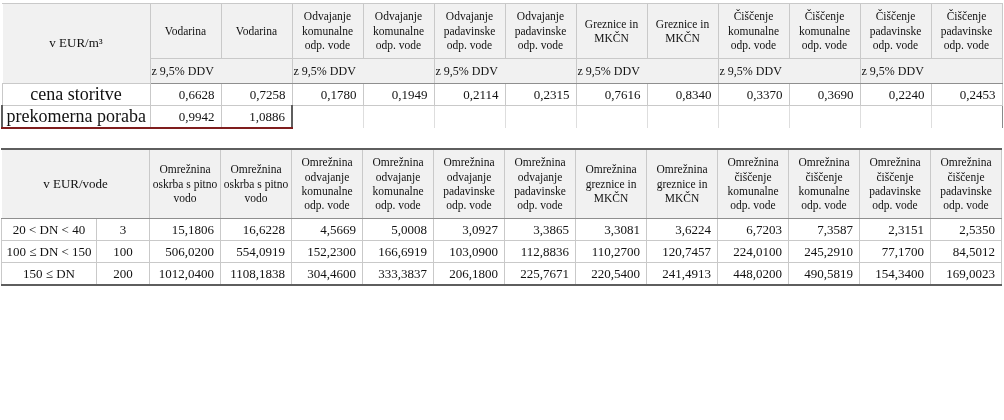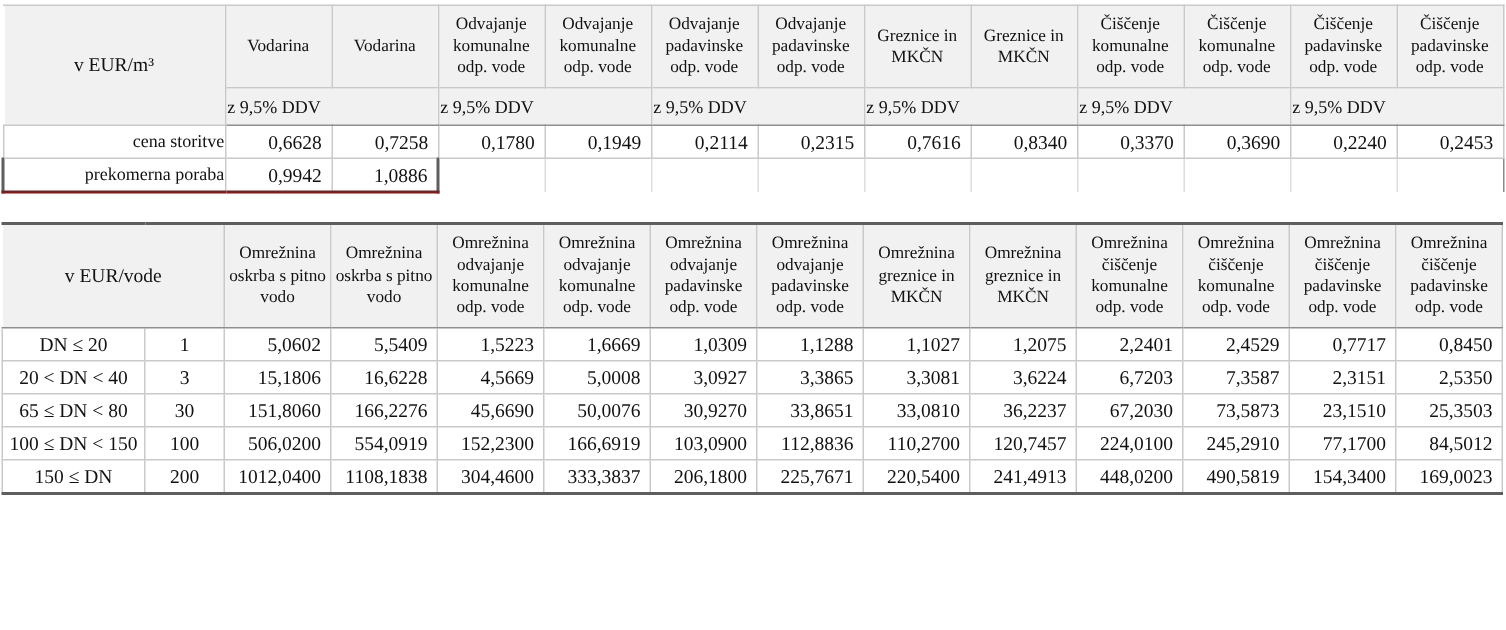--- a/index.html
+++ b/index.html
@@ -58,21 +58,21 @@
   
   .ddv {
     text-align: left;
     padding-right: 4px;
     font-size: 12px;
   }
   .unit { font-size: 13px; }
   .factor-hdr { font-size: 9.5px; line-height: 1.2; }
   
   .num { text-align: right; padding-right: 6px; }
-  .lbl { text-align: right; padding-left: 0; font-size: 12px; }
+  .lbl { text-align: center; padding-left: 0; font-size: 18px; }
   .ctr { text-align: center; }
   
   .box-l { border-left: 2px solid #5e5e5e; }
   .box-r { border-right: 2px solid #5e5e5e; }
   .box-b { border-bottom: 2px solid #7f1d1d; }
   
   .ghost {
     border: none;
     border-left: 1px solid #dedede;
   }
@@ -186,68 +186,36 @@
           <th class="hdr grp">Omrežnina greznice in MKČN</th>
           <th class="hdr">Omrežnina greznice in MKČN</th>
           <th class="hdr grp">Omrežnina čiščenje komunalne odp. vode</th>
           <th class="hdr">Omrežnina čiščenje komunalne odp. vode</th>
           <th class="hdr grp">Omrežnina čiščenje padavinske odp. vode</th>
           <th class="hdr">Omrežnina čiščenje padavinske odp. vode</th>
         </tr>
       </thead>
     <tbody>
         <tr>
-          <td class="ctr">DN ≤ 20</td>
-          <td class="ctr">1</td>
-          <td class="num grp">5,0602</td>
-          <td class="num">5,5409</td>
-          <td class="num grp">1,5223</td>
-          <td class="num">1,6669</td>
-          <td class="num grp">1,0309</td>
-          <td class="num">1,1288</td>
-          <td class="num grp">1,1027</td>
-          <td class="num">1,2075</td>
-          <td class="num grp">2,2401</td>
-          <td class="num">2,4529</td>
-          <td class="num grp">0,7717</td>
-          <td class="num">0,8450</td>
-        </tr>
-        <tr>
           <td class="ctr">20 &lt; DN &lt; 40</td>
           <td class="ctr">3</td>
           <td class="num grp">15,1806</td>
           <td class="num">16,6228</td>
           <td class="num grp">4,5669</td>
           <td class="num">5,0008</td>
           <td class="num grp">3,0927</td>
           <td class="num">3,3865</td>
           <td class="num grp">3,3081</td>
           <td class="num">3,6224</td>
           <td class="num grp">6,7203</td>
           <td class="num">7,3587</td>
           <td class="num grp">2,3151</td>
           <td class="num">2,5350</td>
         </tr>
         <tr>
-          <td class="ctr">65 ≤ DN &lt; 80</td>
-          <td class="ctr">30</td>
-          <td class="num grp">151,8060</td>
-          <td class="num">166,2276</td>
-          <td class="num grp">45,6690</td>
-          <td class="num">50,0076</td>
-          <td class="num grp">30,9270</td>
-          <td class="num">33,8651</td>
-          <td class="num grp">33,0810</td>
-          <td class="num">36,2237</td>
-          <td class="num grp">67,2030</td>
-          <td class="num">73,5873</td>
-          <td class="num grp">23,1510</td>
-          <td class="num">25,3503</td>
-        </tr>
-        <tr>
           <td class="ctr">100 ≤ DN &lt; 150</td>
           <td class="ctr">100</td>
           <td class="num grp">506,0200</td>
           <td class="num">554,0919</td>
           <td class="num grp">152,2300</td>
           <td class="num">166,6919</td>
           <td class="num grp">103,0900</td>
           <td class="num">112,8836</td>
           <td class="num grp">110,2700</td>
           <td class="num">120,7457</td>

